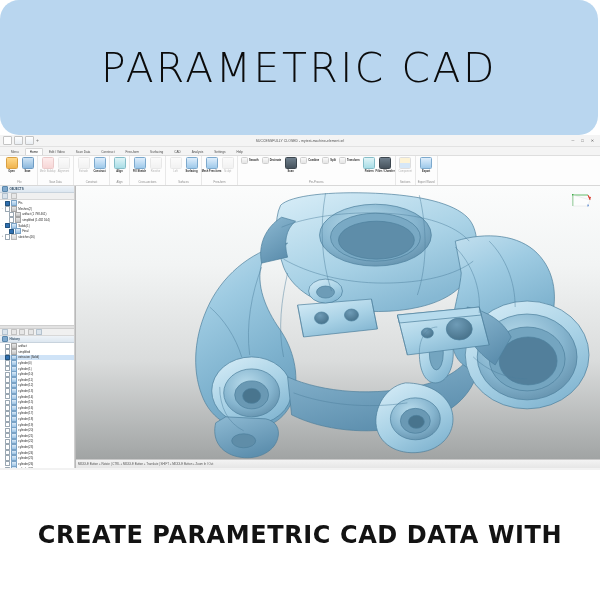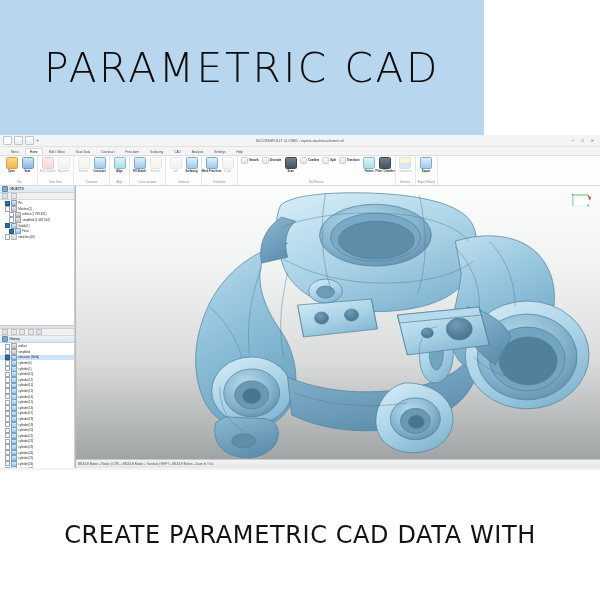--- a/index.html
+++ b/index.html
@@ -4,23 +4,23 @@
 <style>
   html,body{margin:0;padding:0;}
   body{
     width:600px;height:600px;background:#ffffff;
     font-family:"Liberation Sans",sans-serif;
     overflow:hidden;position:relative;
   }
 
   
   .banner{
-    position:absolute;left:0;top:0;width:484px;height:135px;
+    position:absolute;left:0;top:0;width:598px;height:135px;
     background:#b9d6ef;
-    display:flex;align-items:center;justify-content:center;
+    display:flex;align-items:center;justify-content:center;border-radius:19px;
   }
   .banner-title{
     font-size:40px;letter-spacing:2.5px;color:#0b0b0b;
     font-weight:300;font-family:"DejaVu Sans",sans-serif;
     transform:scaleX(1.02);
   }
 
   
   .app{
     position:absolute;left:0;top:135px;width:600px;height:335px;
@@ -142,21 +142,21 @@
     display:flex;align-items:center;padding-left:2px;font-size:2.9px;color:#555;
   }
 
   
   .caption{
     position:absolute;left:0;top:470px;width:600px;height:130px;
     background:#ffffff;display:flex;flex-direction:column;
     align-items:center;justify-content:center;gap:7px;
   }
   .cap-line{
-    font-size:24px;color:#131313;font-weight:400;letter-spacing:.6px;
+    font-size:24px;color:#131313;font-weight:700;letter-spacing:.6px;
     font-family:"DejaVu Sans",sans-serif;white-space:nowrap;
   }
 </style>
 </head>
 <body>
 
 <div class="banner">
   <div class="banner-title">PARAMETRIC CAD</div>
 </div>
 

